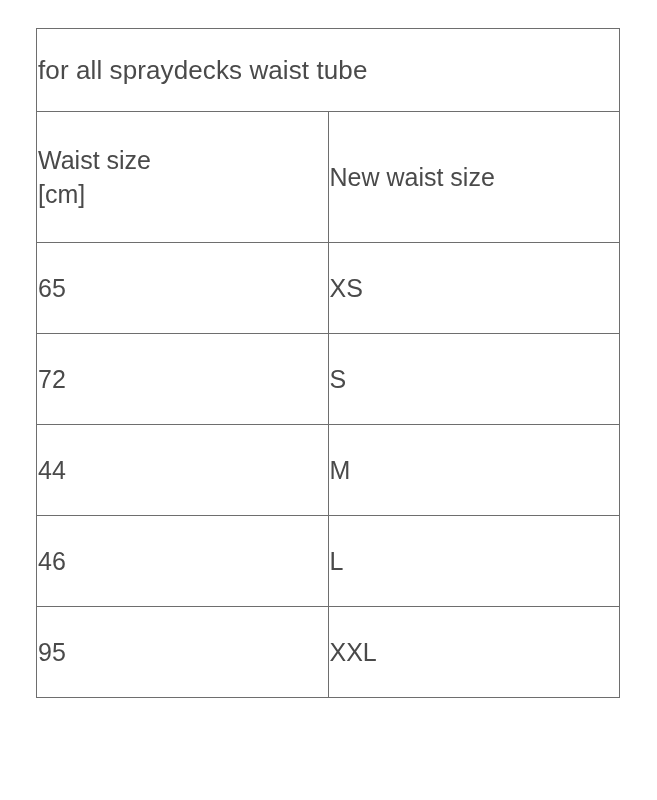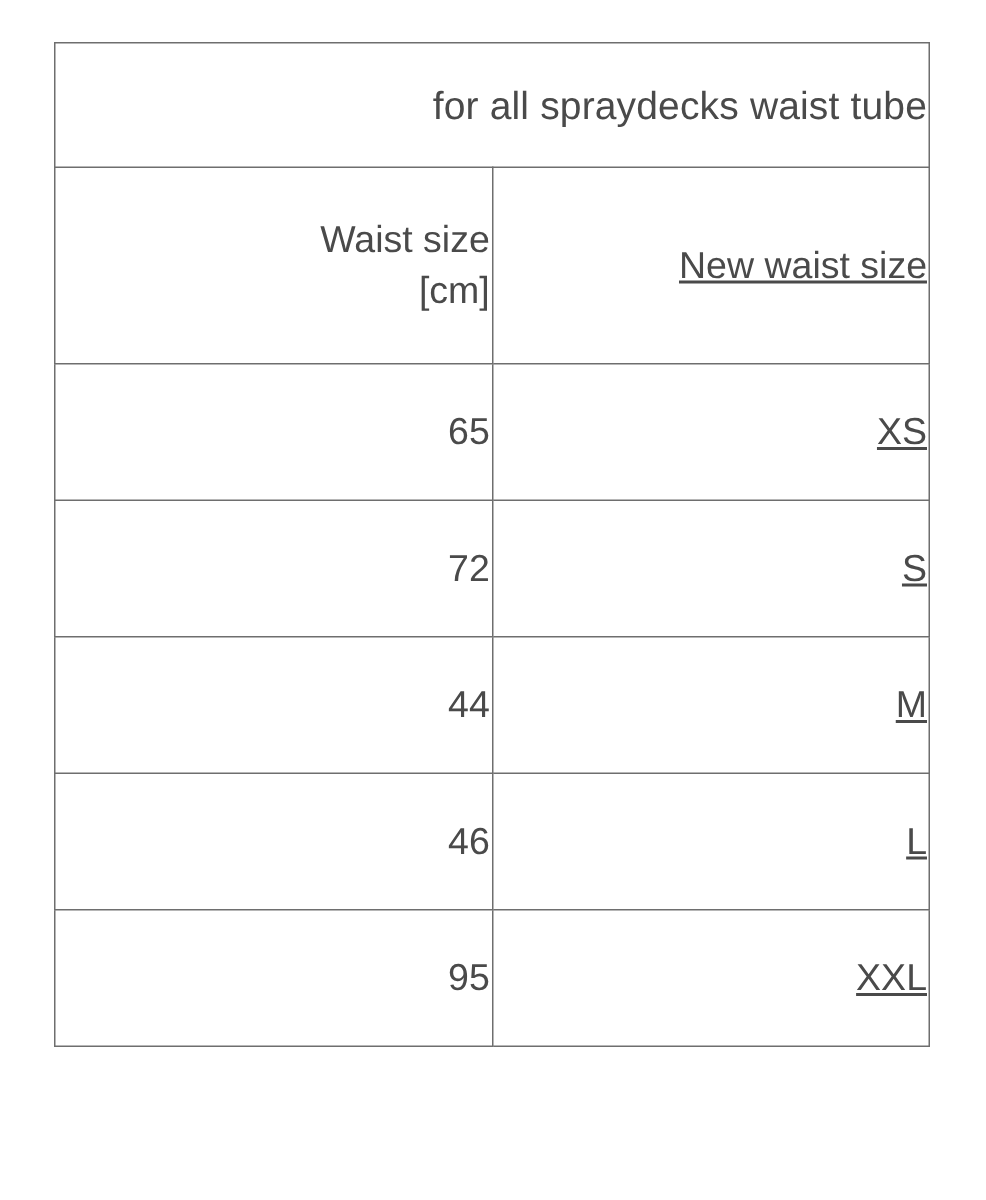--- a/index.html
+++ b/index.html
@@ -23,41 +23,41 @@
   .size-table {
     position: absolute;
     left: 36px;
     top: 28px;
     width: 584px;
     border-collapse: collapse;
     table-layout: fixed;
   }
   .size-table td {
     border: 1px solid #6e6e6e;
-    text-align: right;
+    text-align: left;
     vertical-align: middle;
     color: #4a4a4a;
     font-weight: 400;
   }
   .caption-cell {
     height: 80px;
     font-size: 26px;
     letter-spacing: 0.1px;
   }
   .header-cell {
     height: 128px;
     font-size: 25px;
     line-height: 1.36;
   }
   .data-cell {
     height: 88px;
     font-size: 25px;
   }
   .col-left { width: 267px; }
-  .col-right { width: 317px; text-decoration: underline; }
+  .col-right { width: 317px; }
   .hdr-line { display: block; }
 </style>
 </head>
 <body>
 
 <div class="page">
   <table class="size-table">
     <tbody>
       <tr>
         <td class="caption-cell" colspan="2">for all spraydecks waist tube</td>

